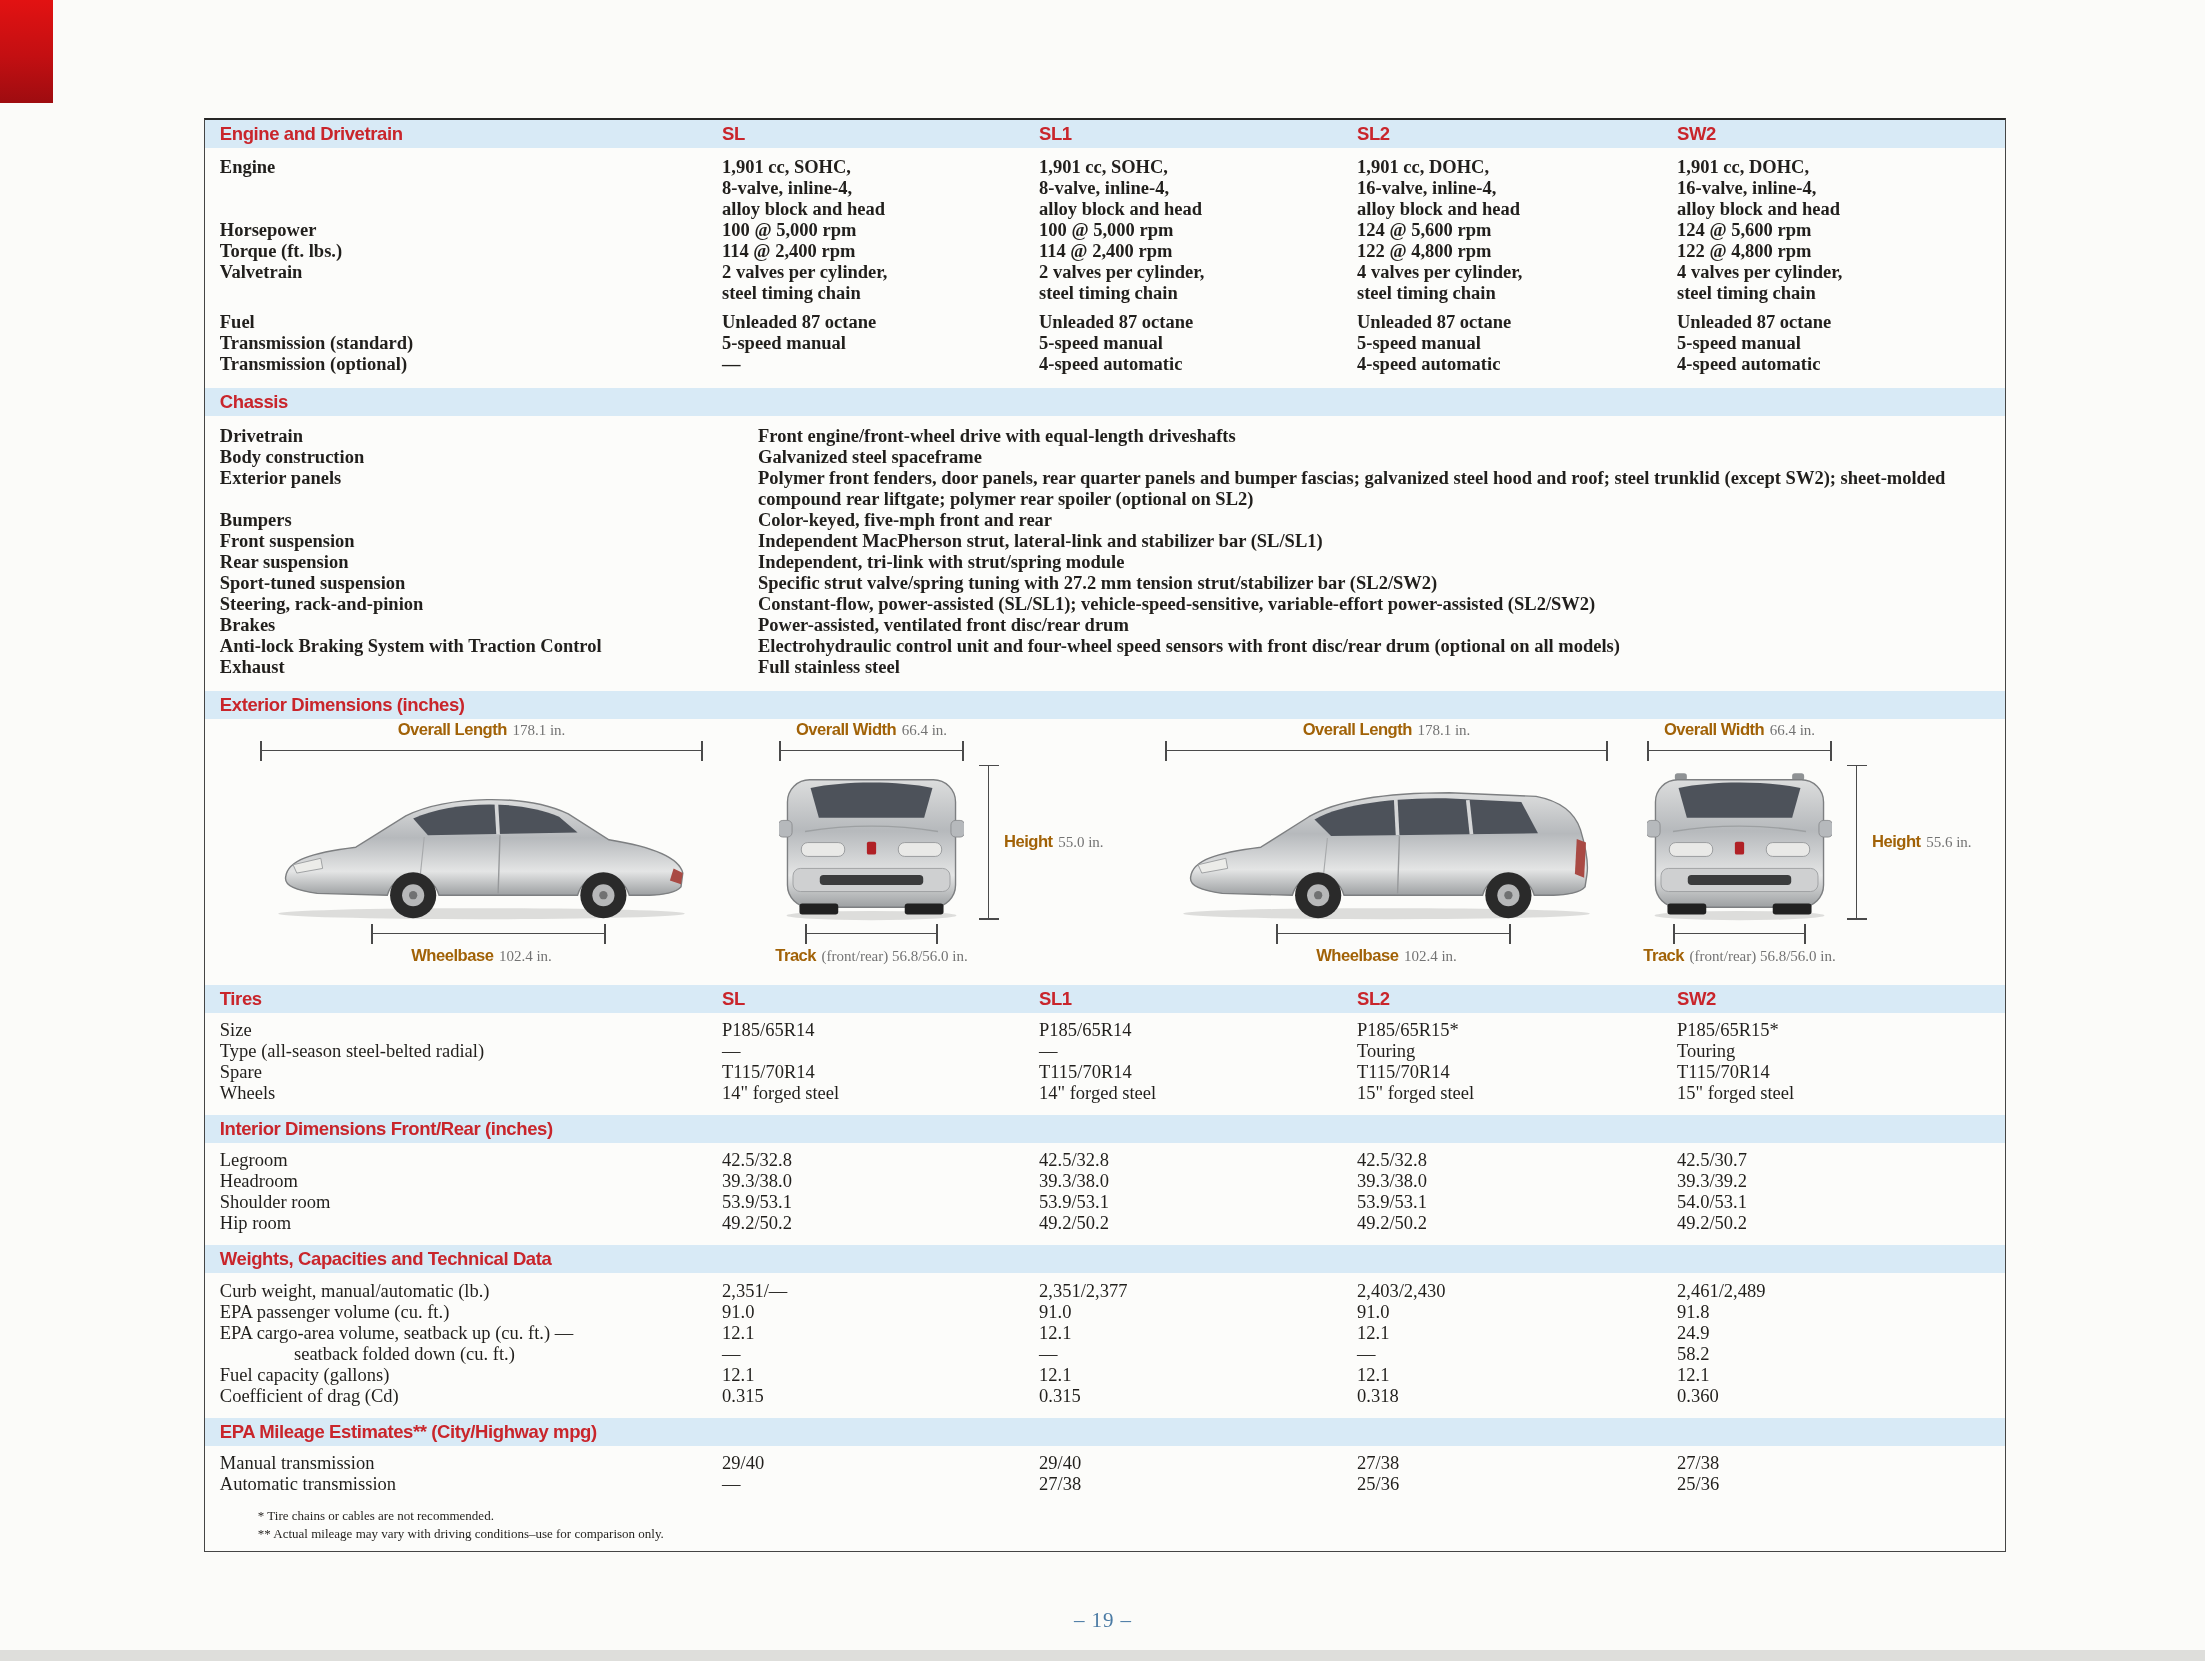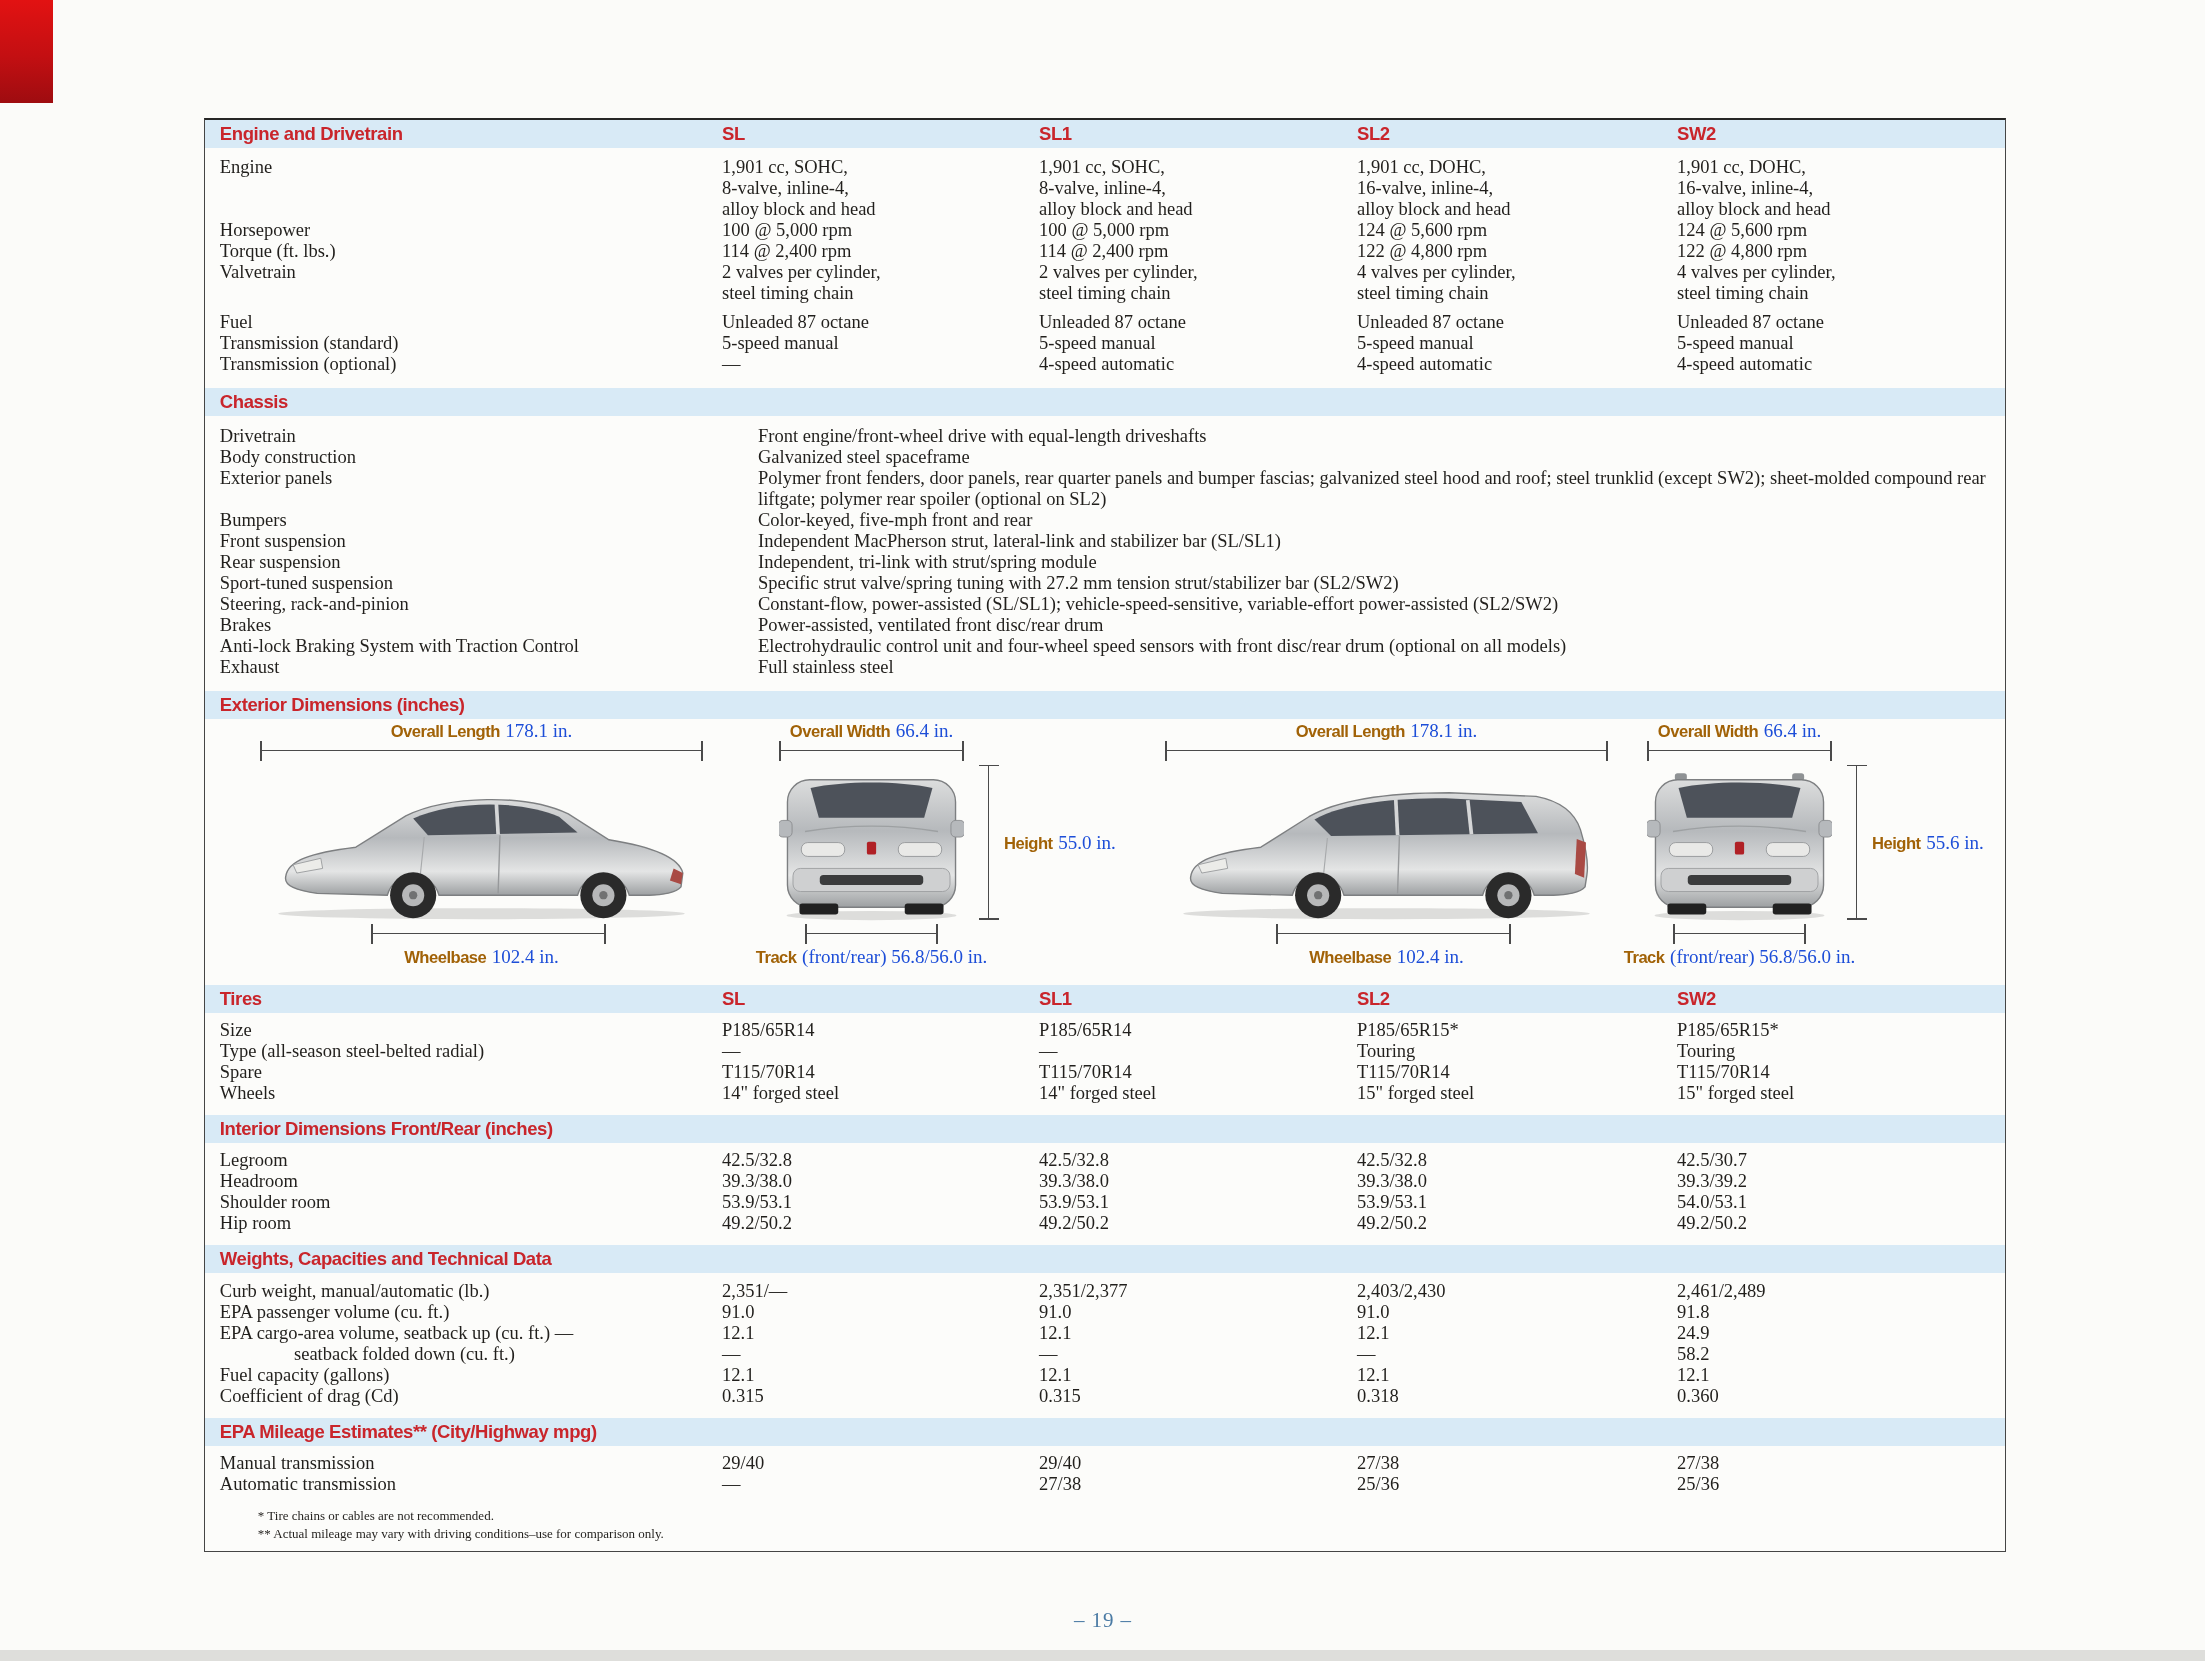--- a/index.html
+++ b/index.html
@@ -19,35 +19,35 @@
   .band .bcell{line-height:28px;height:28px;}
   .hdr{font-family:"Liberation Sans",sans-serif;font-weight:700;font-size:18.5px;
        letter-spacing:-0.4px;color:#c9252b;}
 
   .cell{font-size:18.5px;line-height:21px;white-space:pre-line;}
   .label{padding-left:14.8px;}
   .valwide{padding-right:13px;}
   .indent{padding-left:89px;}
   .mt{margin-top:8.3px;}
 
-  .rows{padding:9.2px 0 13px 0;}
+  .rows{padding:9.2px 0 13px 0;font-weight:bold;}
   .rows-tight{padding:7.4px 0 11px 0;}
   .rows-epa{padding:7.4px 0 7.4px 0;}
 
   .footnotes{padding:4.6px 0 8.3px 14.8px;}
   .footnote{font-size:13px;line-height:17.5px;margin-left:38px;}
 
   
   .diagram-area{position:relative;height:266px;}
   .dgroup{position:absolute;top:0;height:266px;}
   .dim-top{position:absolute;top:1.8px;left:0;right:0;text-align:center;white-space:nowrap;}
   .dim-bottom{position:absolute;top:227px;left:0;right:0;text-align:center;white-space:nowrap;}
   .dimname{font-family:"Liberation Sans",sans-serif;font-weight:700;font-size:16.6px;
            letter-spacing:-0.5px;color:#a16207;margin-right:5.5px;}
-  .dimval{font-size:19px;color:#1d4ed8;}
+  .dimval{font-size:15px;color:#737373;}
   .dimline-h{position:absolute;height:0;border-top:1.8px solid #4a4a4a;}
   .dimline-h::before,.dimline-h::after{content:"";position:absolute;top:-10px;width:1.8px;height:20px;background:#4a4a4a;}
   .dimline-h::before{left:0;} .dimline-h::after{right:0;}
   .dimline-v{position:absolute;width:0;border-left:1.8px solid #4a4a4a;}
   .dimline-v::before,.dimline-v::after{content:"";position:absolute;left:-10px;width:20px;height:1.8px;background:#4a4a4a;}
   .dimline-v::before{top:0;} .dimline-v::after{bottom:0;}
   .dim-right{position:absolute;white-space:nowrap;}
   .car{position:absolute;display:block;}
 
   .page-num{position:absolute;top:1608px;left:0;right:0;text-align:center;

